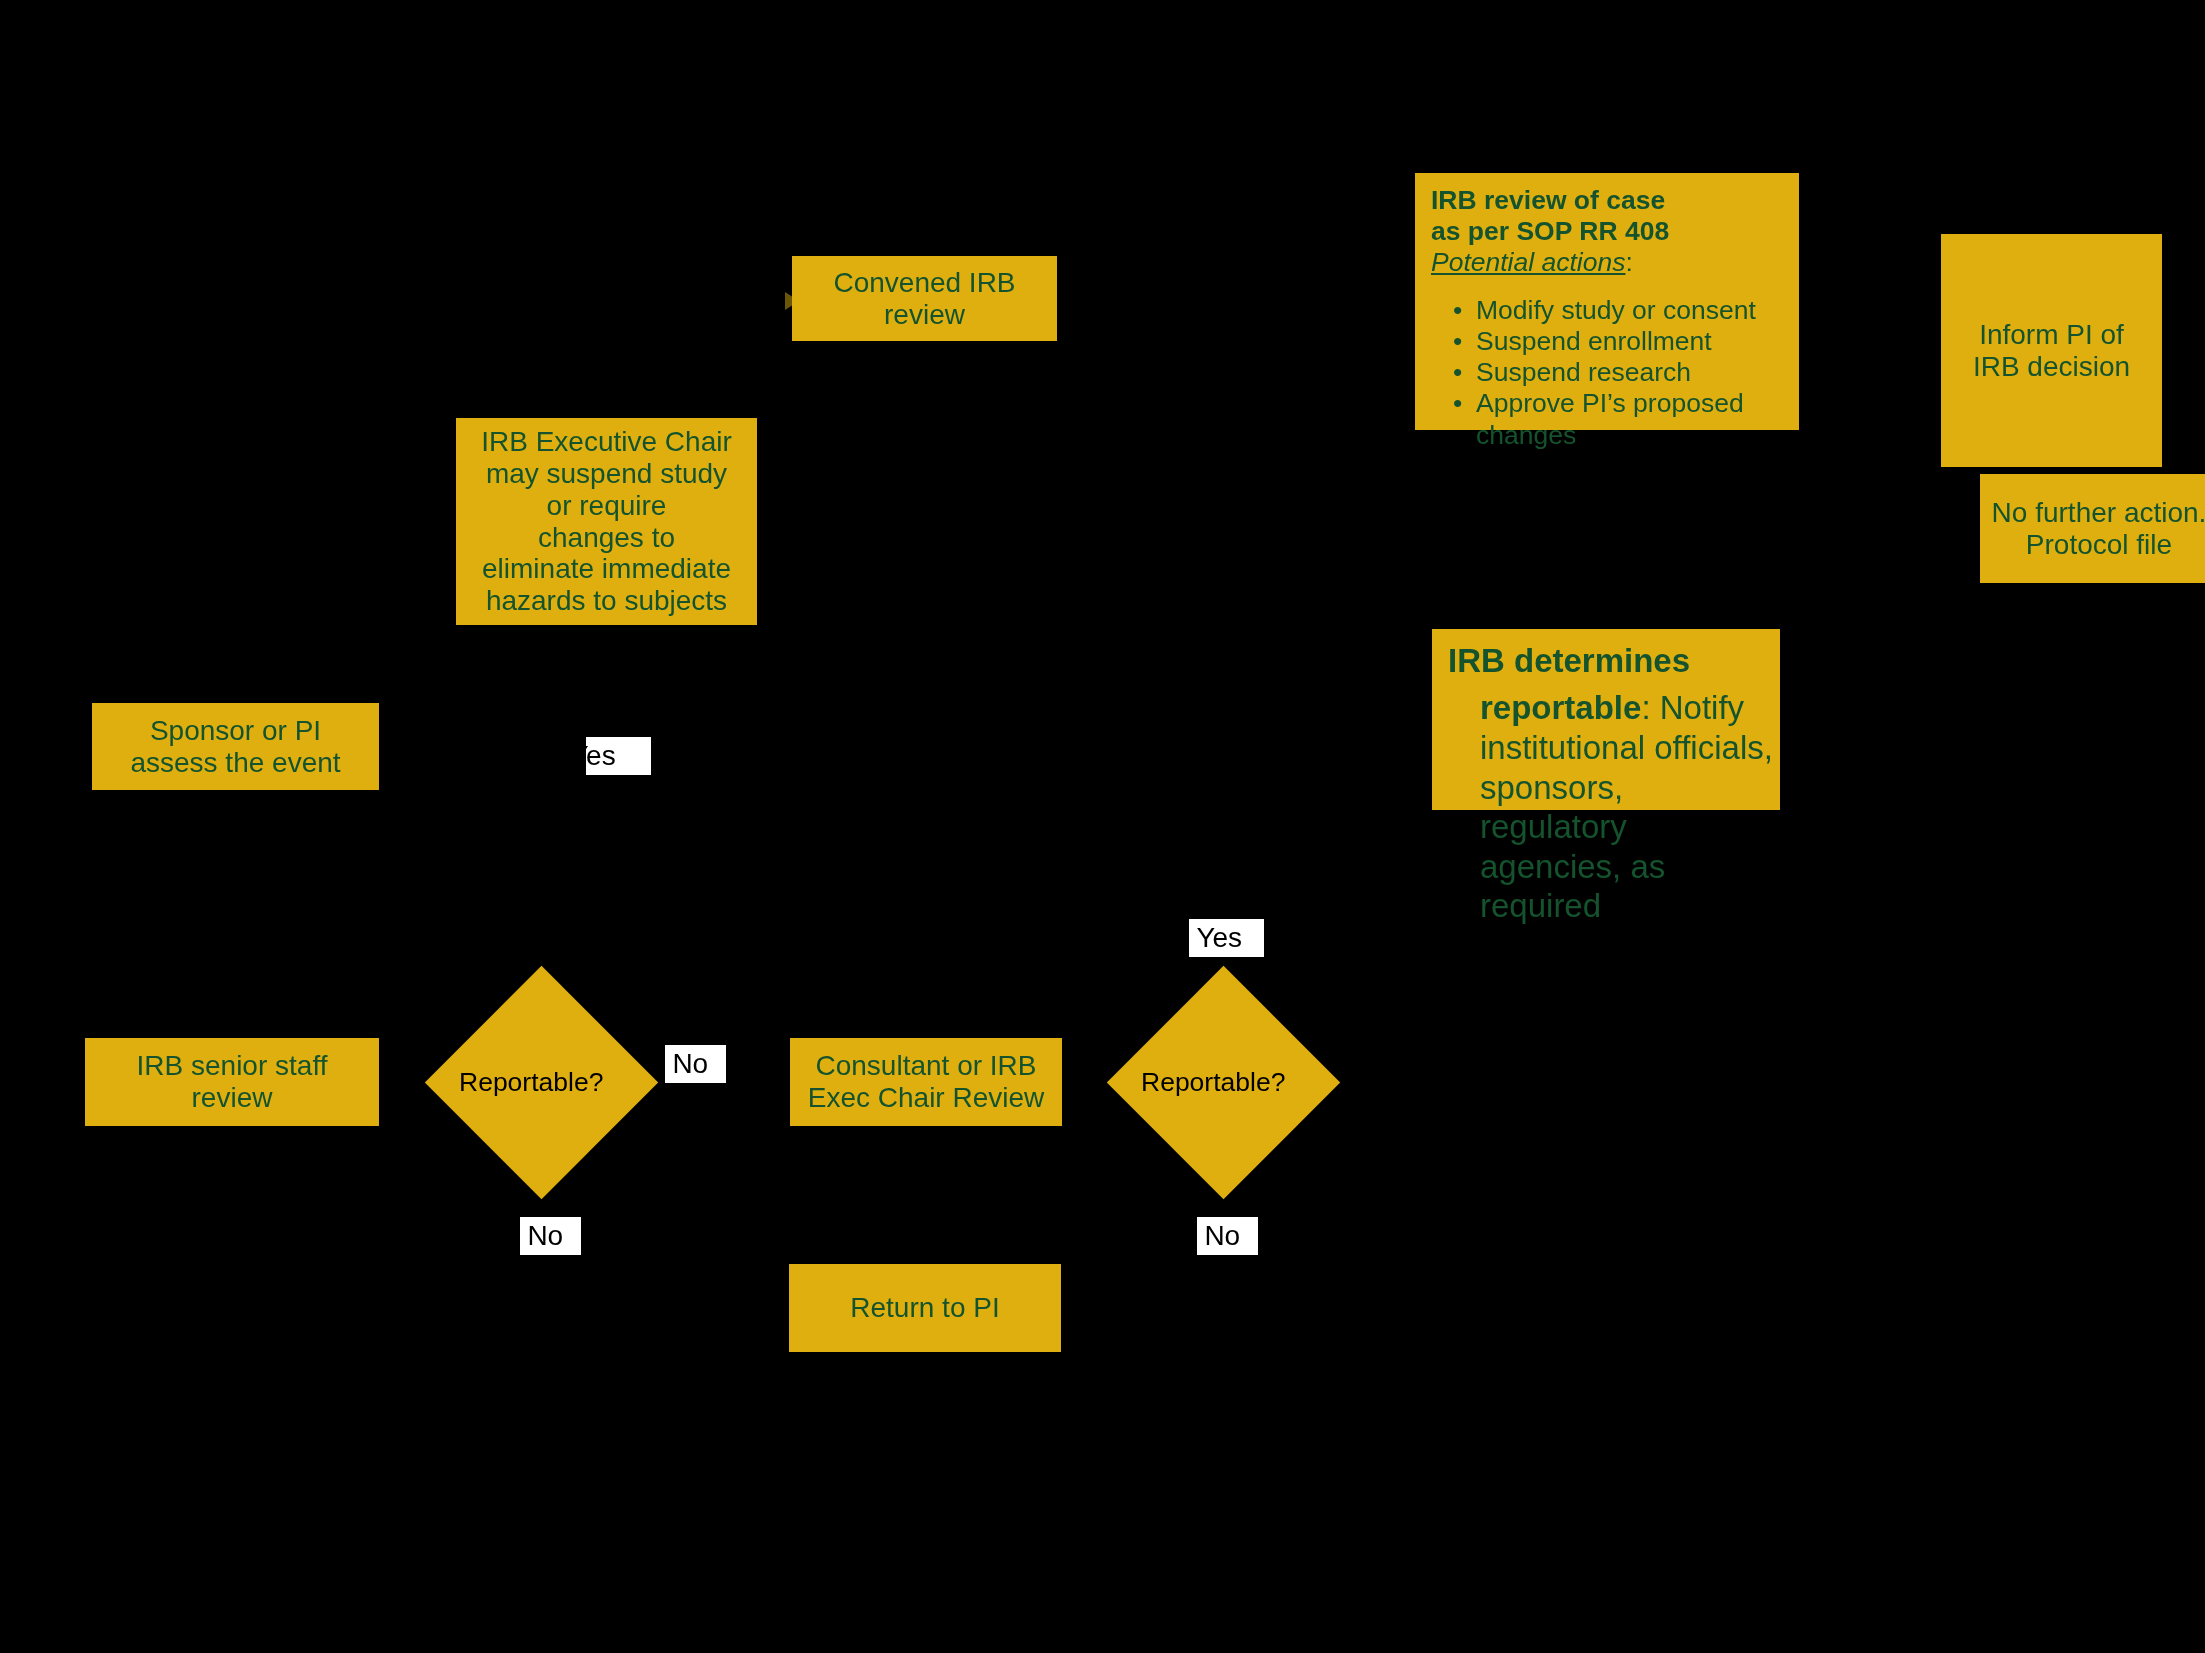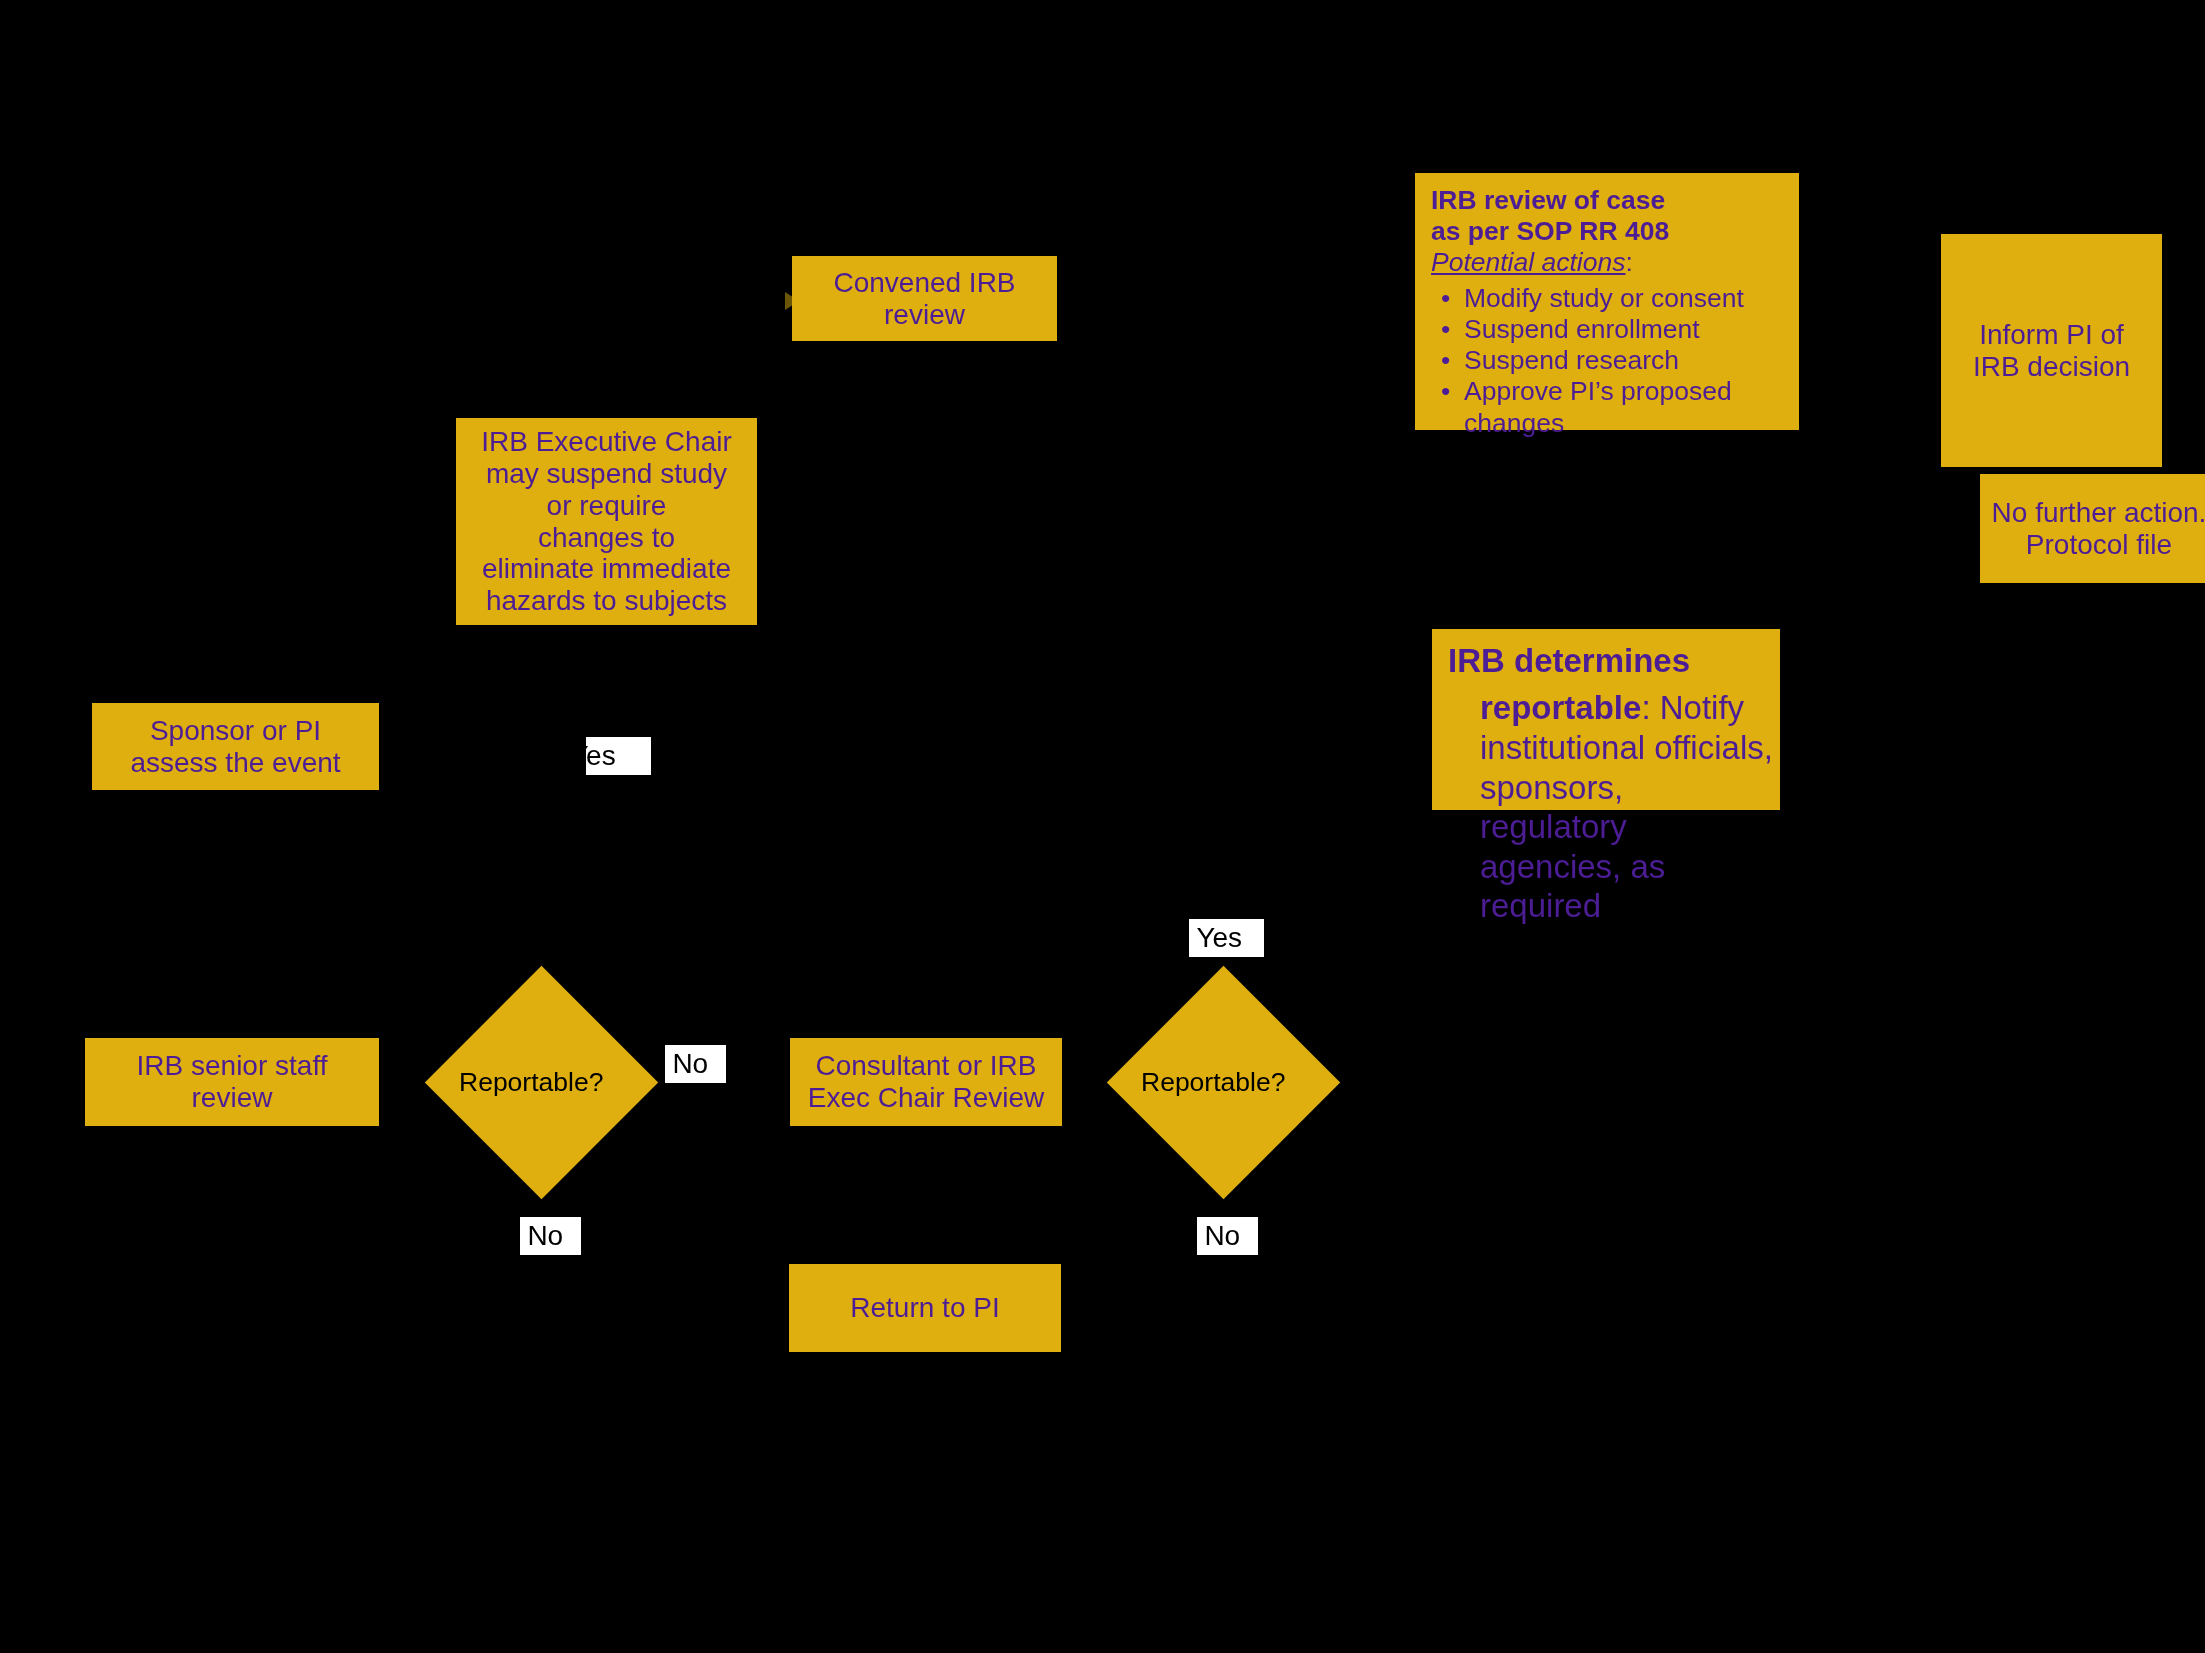--- a/index.html
+++ b/index.html
@@ -11,21 +11,21 @@
     position: relative;
     width: 2205px;
     height: 1654px;
     background: #000000;
     overflow: hidden;
     font-family: "Liberation Sans", sans-serif;
   }
   .node {
     position: absolute;
     background: #DFAF10;
-    color: #4c1d95;
+    color: #14532d;
     box-sizing: border-box;
     display: flex;
     align-items: center;
     justify-content: center;
     text-align: center;
     font-size: 28px;
     line-height: 1.14;
     overflow: visible;
     white-space: nowrap;
   }
@@ -43,21 +43,21 @@
   .node.rich .hd {
     font-weight: bold;
     display: block;
   }
   .node.rich .ital-u {
     font-style: italic;
     text-decoration: underline;
     display: inline;
   }
   .node.rich .bullets {
-    margin: 4px;
+    margin: 16px;
     padding: 0;
     list-style: none;
   }
   .node.rich .bullets li {
     position: relative;
     padding-left: 29px;
     display: block;
   }
   .node.rich .bullets li::before {
     content: "\2022";

